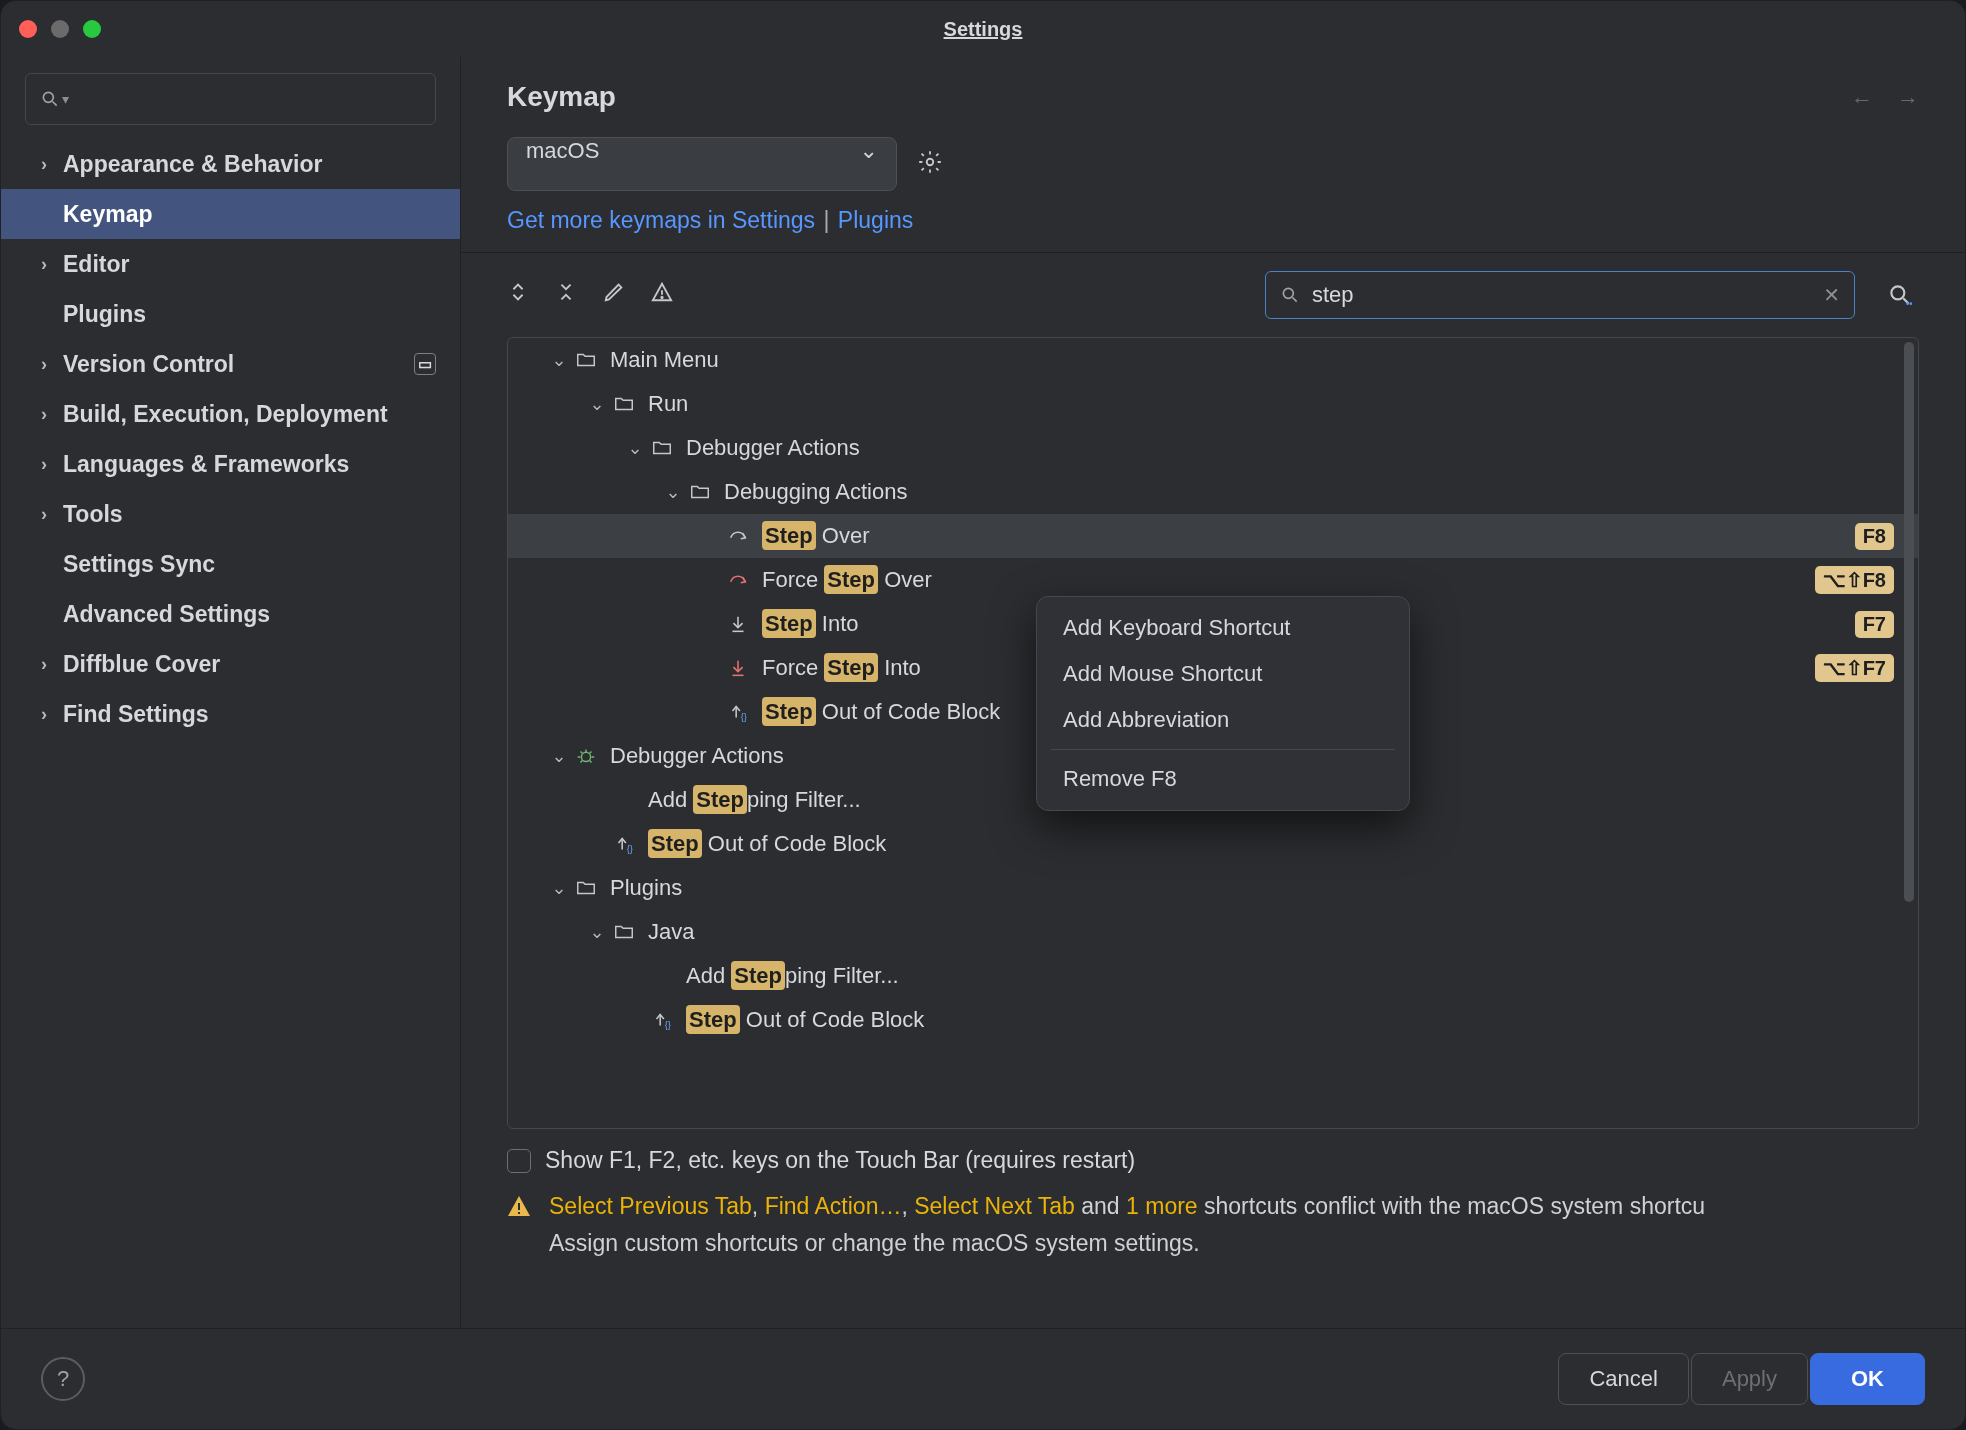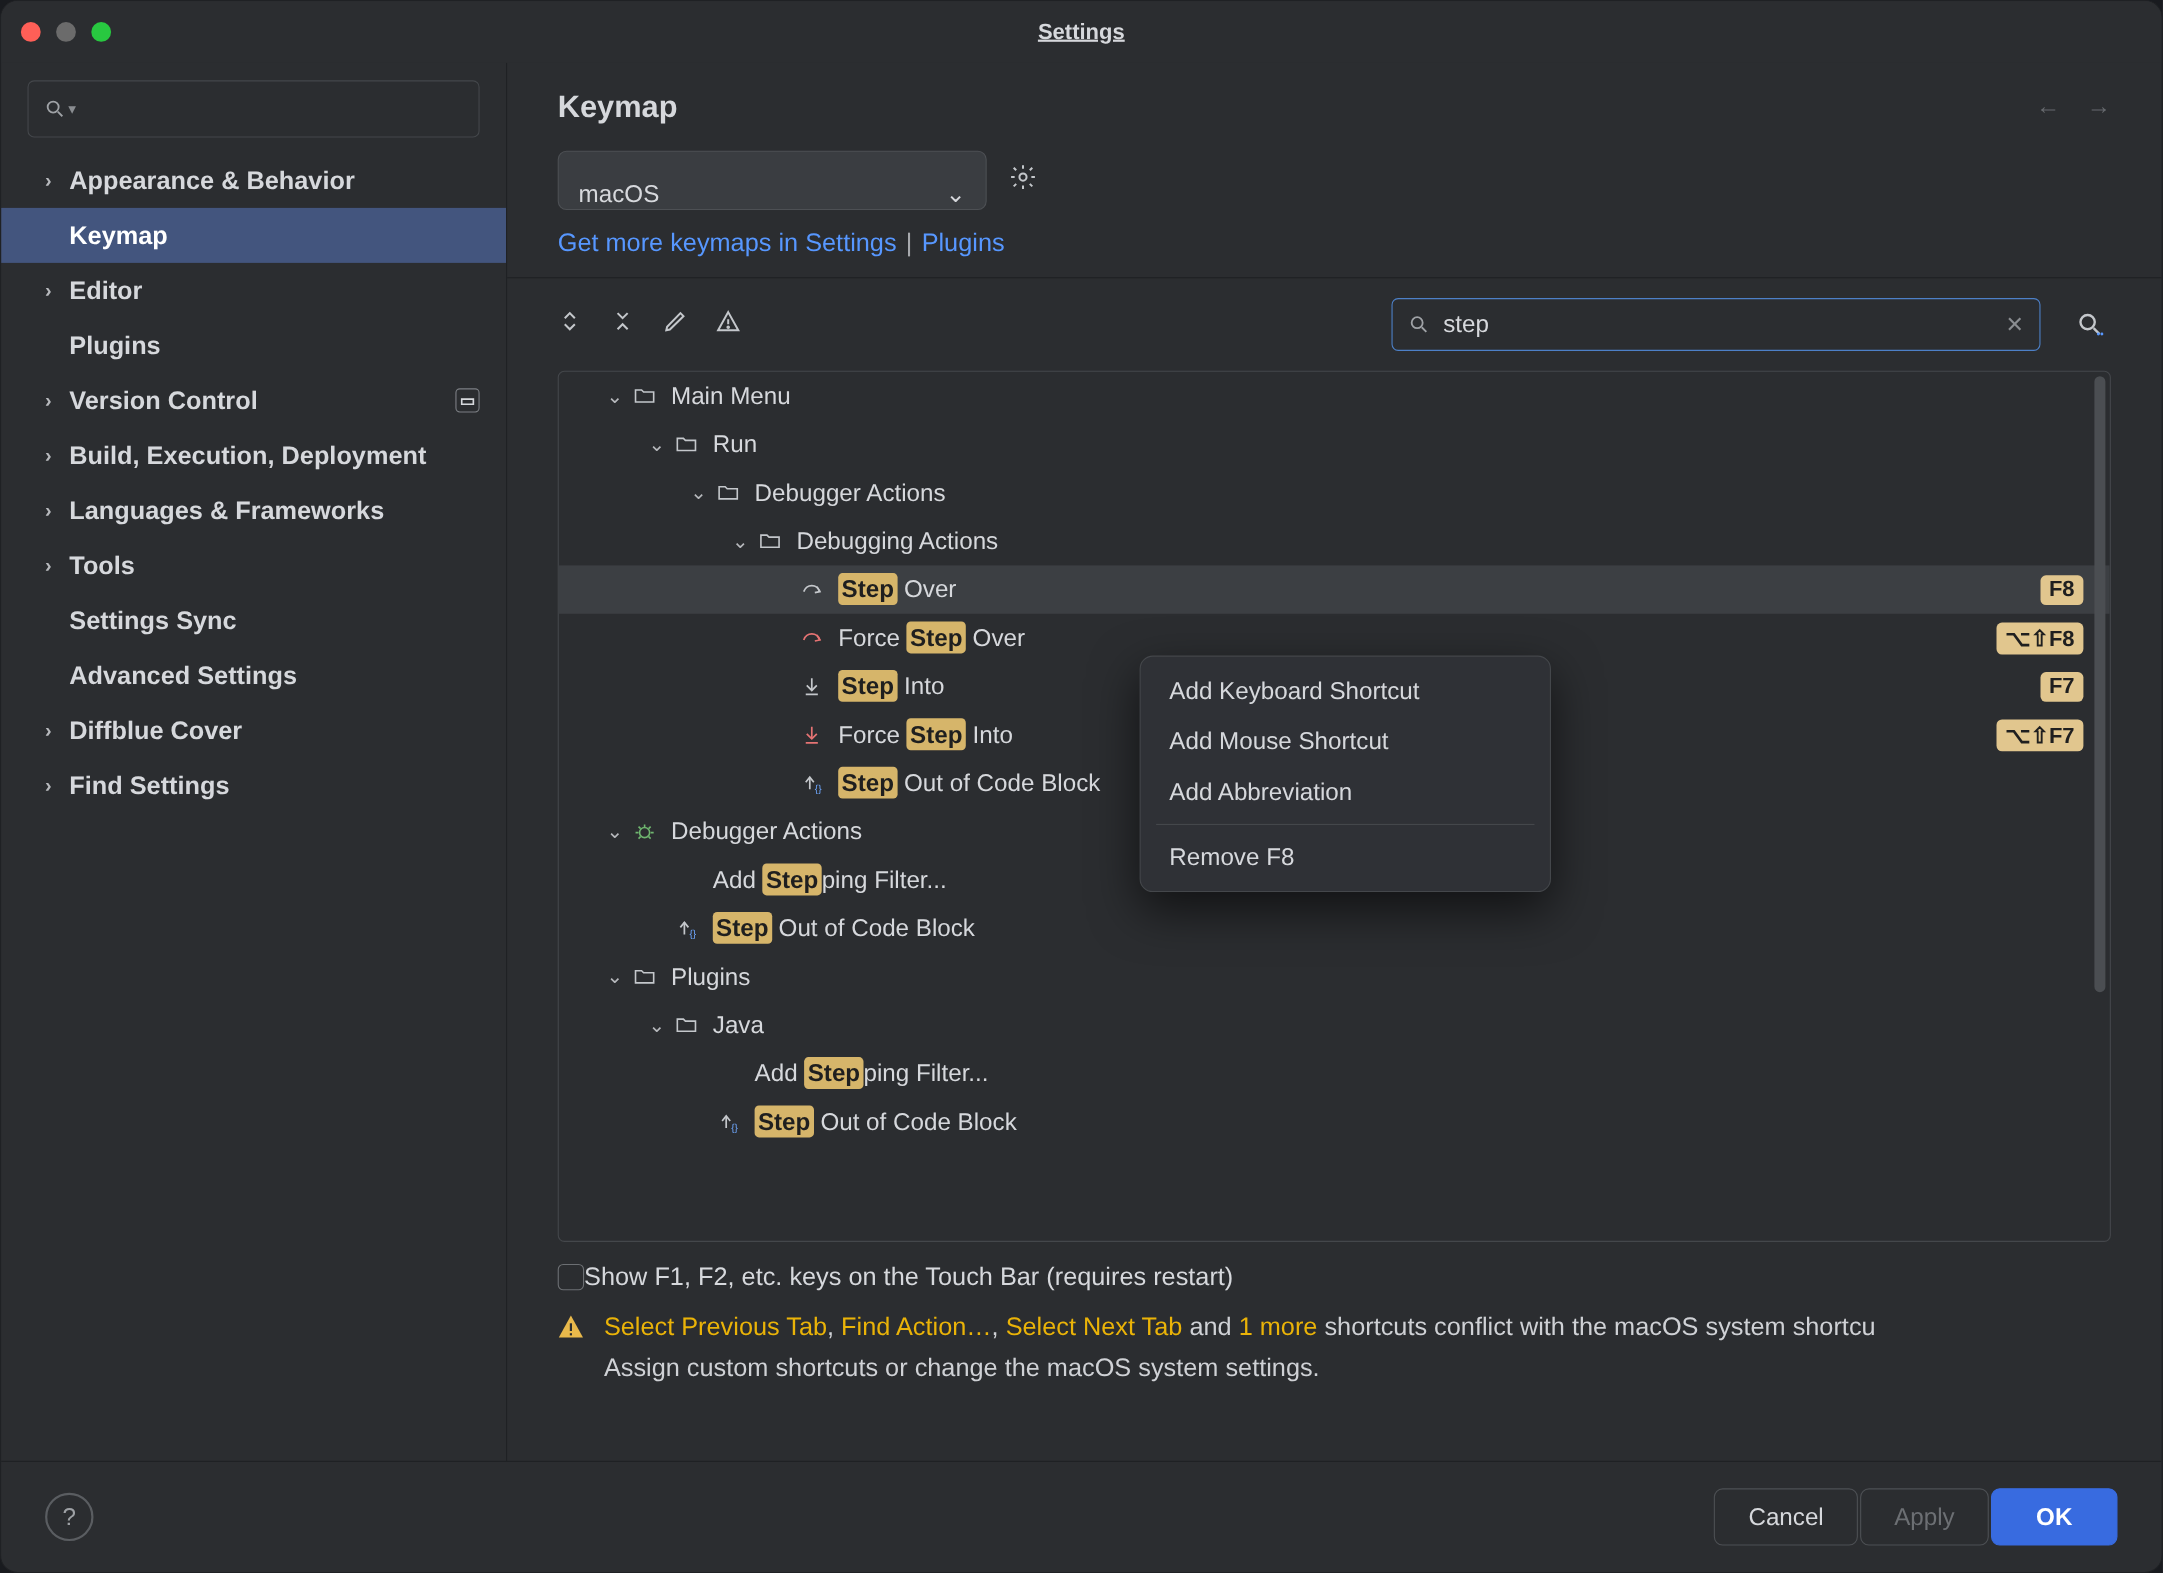--- a/index.html
+++ b/index.html
@@ -154,21 +154,21 @@
     gap: 20px;
     padding: 10px 46px 4px 46px;
   }
   .keymap-select {
     height: 54px;
     min-width: 390px;
     background: #3a3d41;
     border: 1px solid #4d5054;
     border-radius: 8px;
     display: flex;
-    align-items: flex-end;
+    align-items: flex-start;
     padding: 0 18px;
     font-size: 22px;
     justify-content: space-between;
   }
   .gear { color: #c4c7cb; }
 
   .get-more {
     padding: 12px 46px 18px 46px;
     border-bottom: 1px solid #1f2124;
     font-size: 23px;
@@ -284,20 +284,21 @@
     color: #1f1f1f;
     border-radius: 5px;
     padding: 2px 8px;
     font-weight: 600;
     font-size: 20px;
   }
 
   .touchbar-row {
     display: flex;
     align-items: center;
+    gap: 14px;
     padding: 18px 36px 8px 46px;
     font-size: 23px;
     color: #d6d8dc;
   }
   .checkbox {
     width: 24px; height: 24px;
     border: 1px solid #6c6f73;
     border-radius: 5px;
     display: inline-flex;
   }

